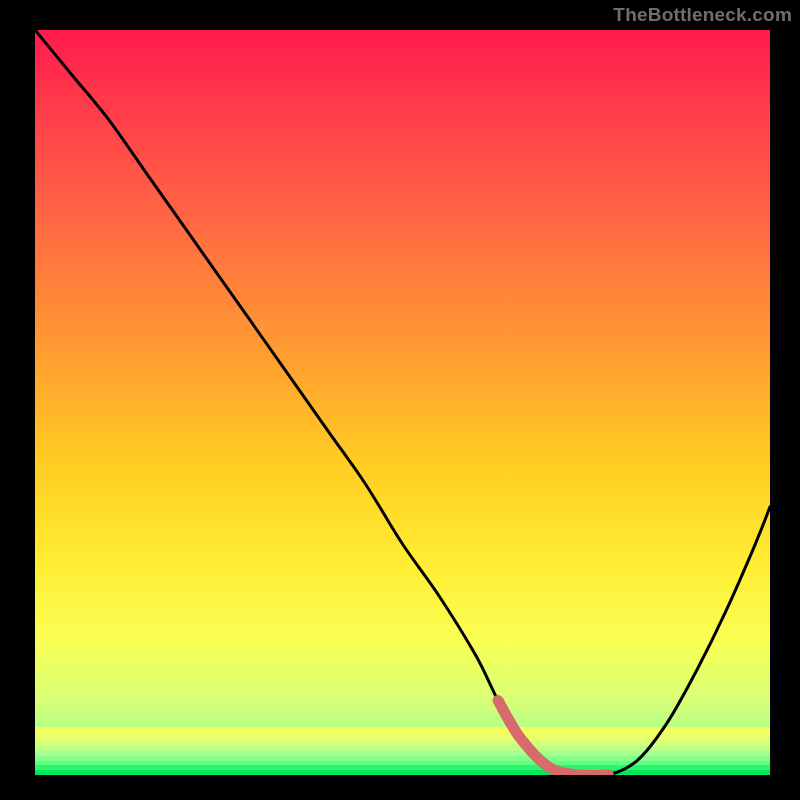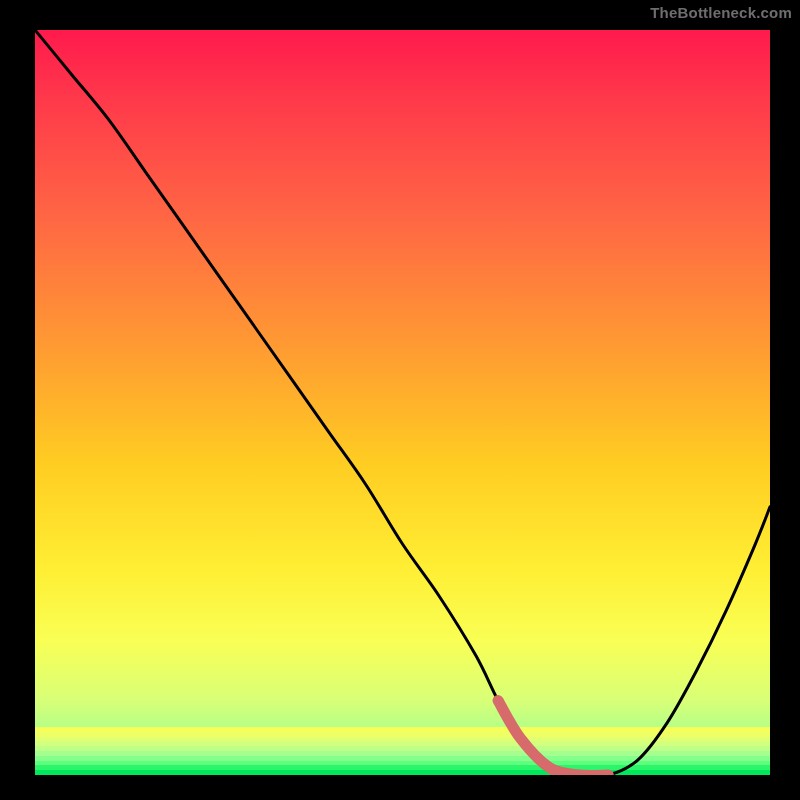--- a/index.html
+++ b/index.html
@@ -60,21 +60,21 @@
     left: 0;
     top: 0;
     width: 100%;
     height: 100%;
   }
   .watermark {
     position: absolute;
     top: 4px;
     right: 8px;
     font-family: Arial, Helvetica, sans-serif;
-    font-size: 15px;
+    font-size: 19px;
     font-weight: 600;
     color: #6e6e6e;
     letter-spacing: 0.2px;
   }
 </style>
 </head>
 <body>
 
 <div class="frame">
 

